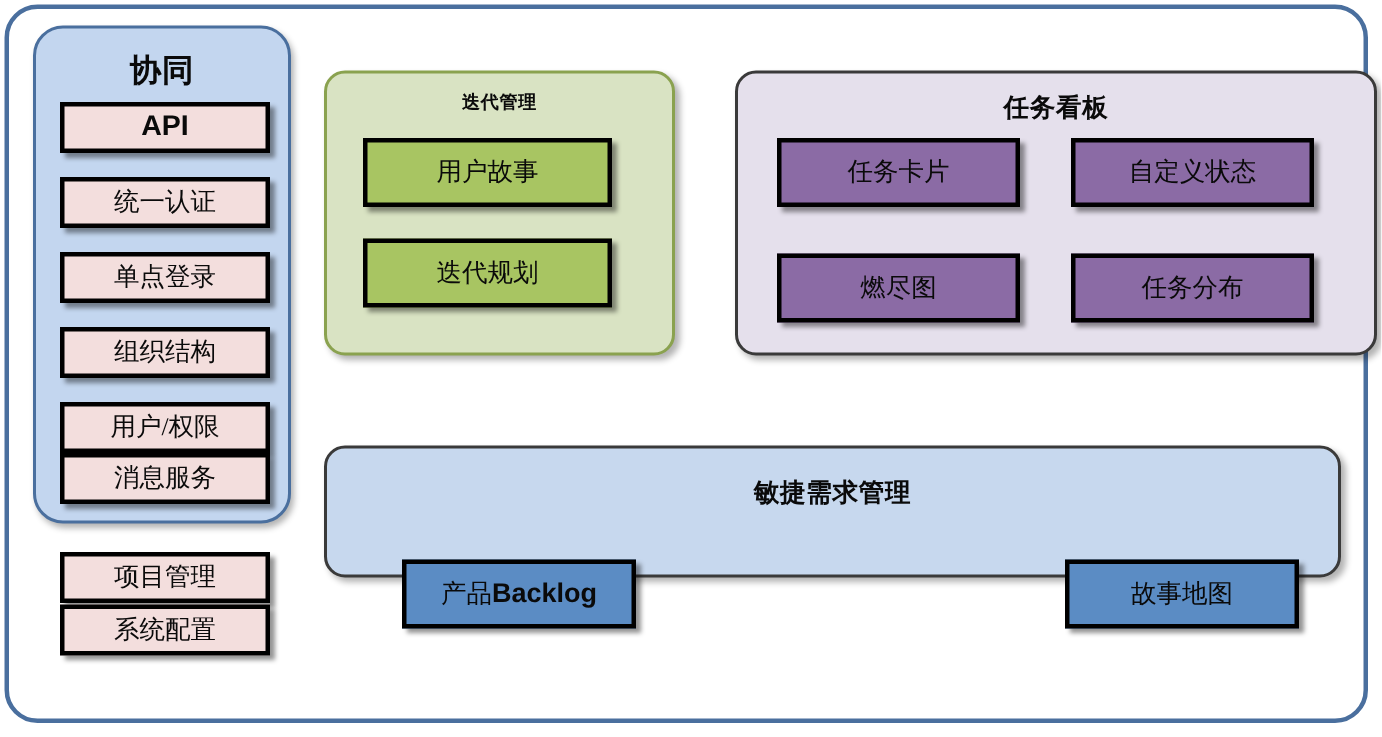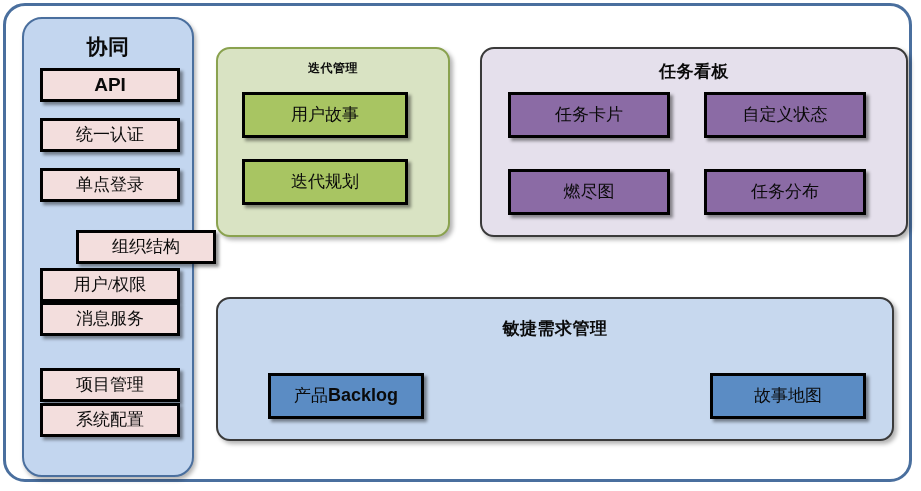--- a/index.html
+++ b/index.html
@@ -38,52 +38,52 @@
     position: absolute;
     box-sizing: border-box;
     border-radius: 14px;
   }
 
   
   .panel-sidebar {
     left: 22px;
     top: 17px;
     width: 172px;
-    height: 460px;
+    height: 332px;
     background: #c3d6ef;
     border: 2px solid #4a6f9e;
     border-radius: 20px;
     box-shadow: 2px 3px 4px rgba(0,0,0,0.30);
   }
 
   .panel-iteration {
     left: 216px;
     top: 47px;
     width: 234px;
     height: 190px;
     background: #d9e3c3;
     border: 2px solid #8aa24f;
     box-shadow: 3px 3px 4px rgba(0,0,0,0.30);
   }
 
   .panel-taskboard {
-    left: 480px;
+    left: 490px;
     top: 47px;
     width: 428px;
     height: 190px;
     background: #e5e0ec;
     border: 2px solid #3a3a3a;
     box-shadow: 3px 3px 4px rgba(0,0,0,0.30);
   }
 
   .panel-agile {
     left: 216px;
     top: 297px;
     width: 678px;
-    height: 144px;
+    height: 88px;
     background: #c7d8ee;
     border: 2px solid #3a3a3a;
     box-shadow: 3px 3px 4px rgba(0,0,0,0.30);
   }
 
   
   .panel-title {
     position: absolute;
     left: 0;
     right: 0;
@@ -165,21 +165,21 @@
 <div class="canvas">
 
   <div class="outer-frame"></div>
 
   <div class="panel panel-sidebar">
     <div class="panel-title title-sidebar">协同</div>
 
     <div class="node node-sidebar is-api" style="top:49px;">API</div>
     <div class="node node-sidebar" style="top:99px;">统一认证</div>
     <div class="node node-sidebar" style="top:149px;">单点登录</div>
-    <div class="node node-sidebar" style="top:211px;margin-left:36px;">组织结构</div>
+    <div class="node node-sidebar" style="top:199px;">组织结构</div>
     <div class="node node-sidebar" style="top:249px;">用户/权限</div>
     <div class="node node-sidebar" style="top:283px;">消息服务</div>
     <div class="node node-sidebar" style="top:349px;">项目管理</div>
     <div class="node node-sidebar" style="top:384px;">系统配置</div>
   </div>
 
   <div class="panel panel-iteration">
     <div class="panel-title title-iteration">迭代管理</div>
 
     <div class="node node-green" style="top:43px;">用户故事</div>

